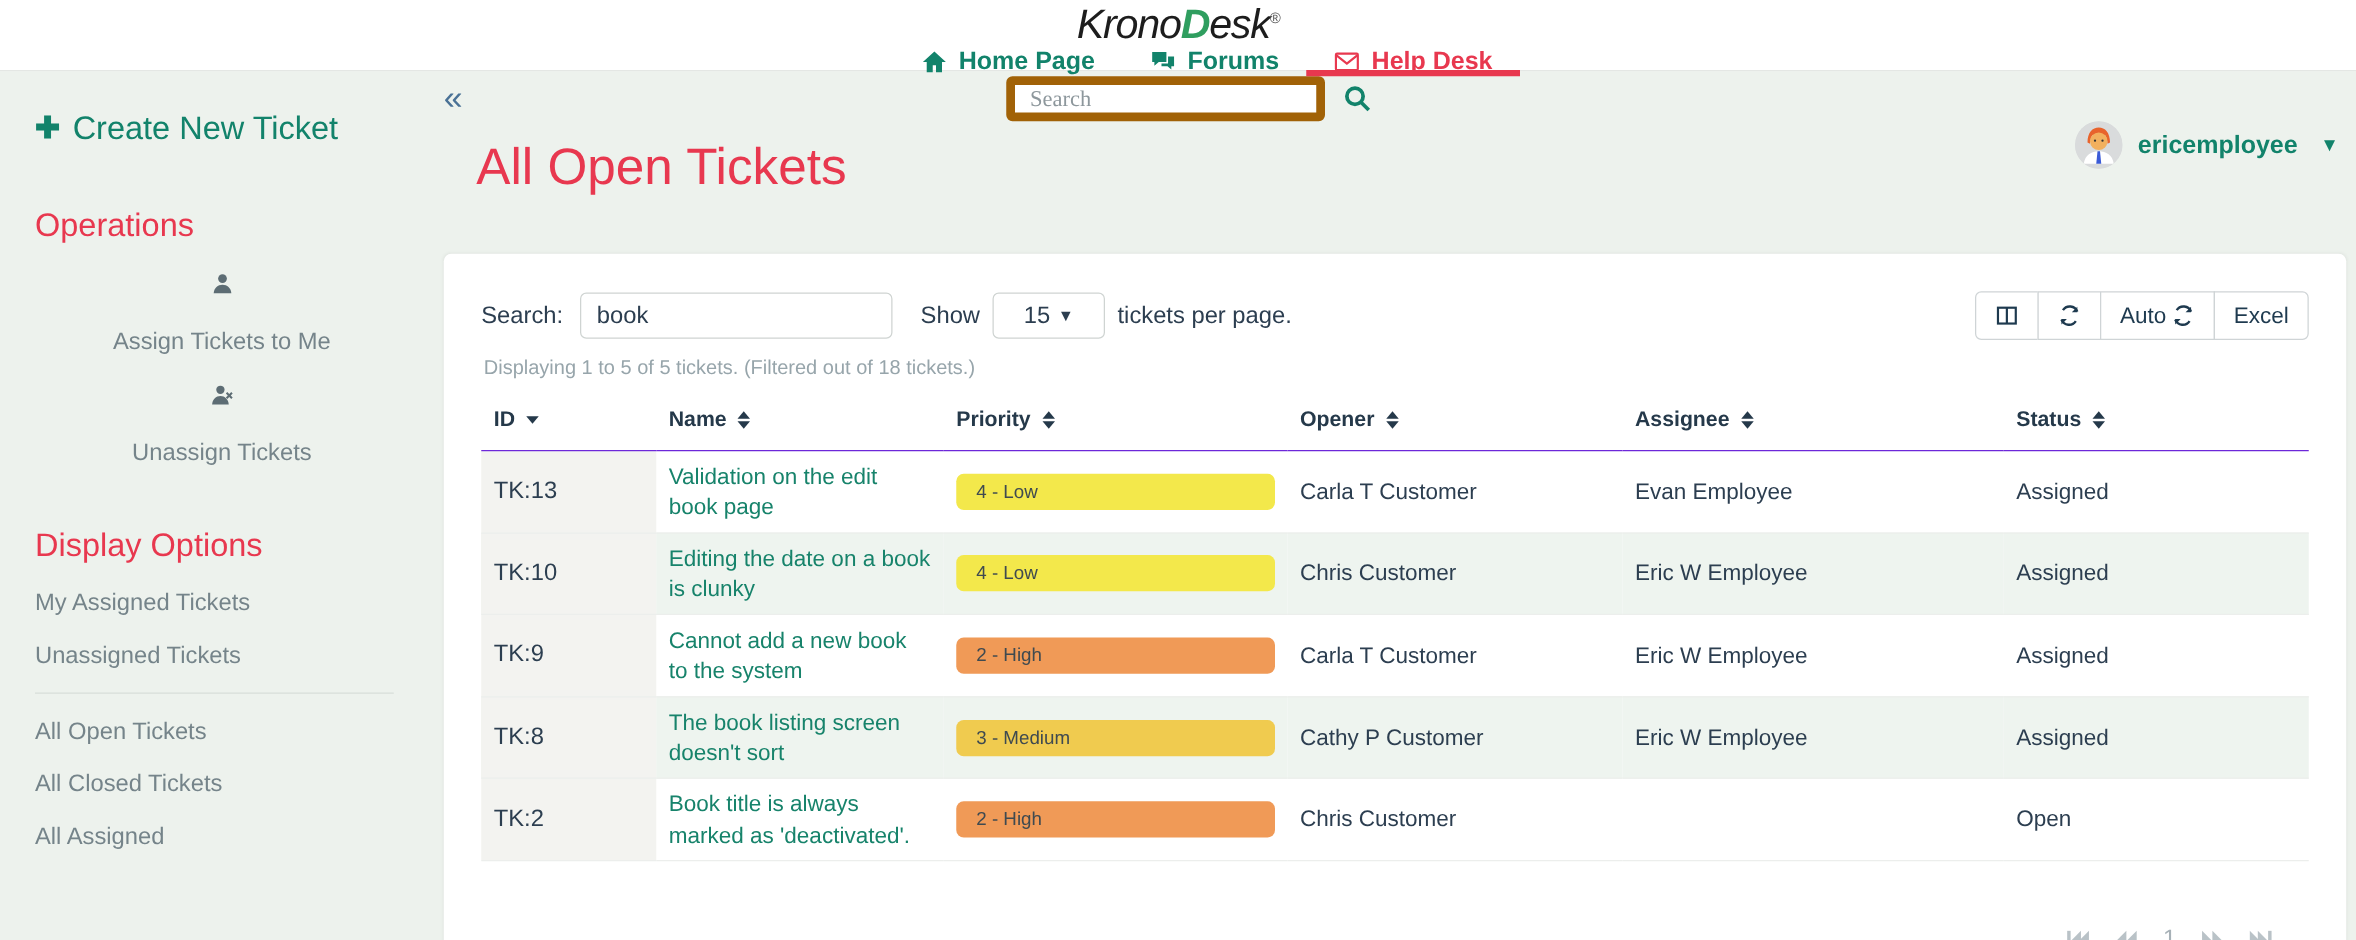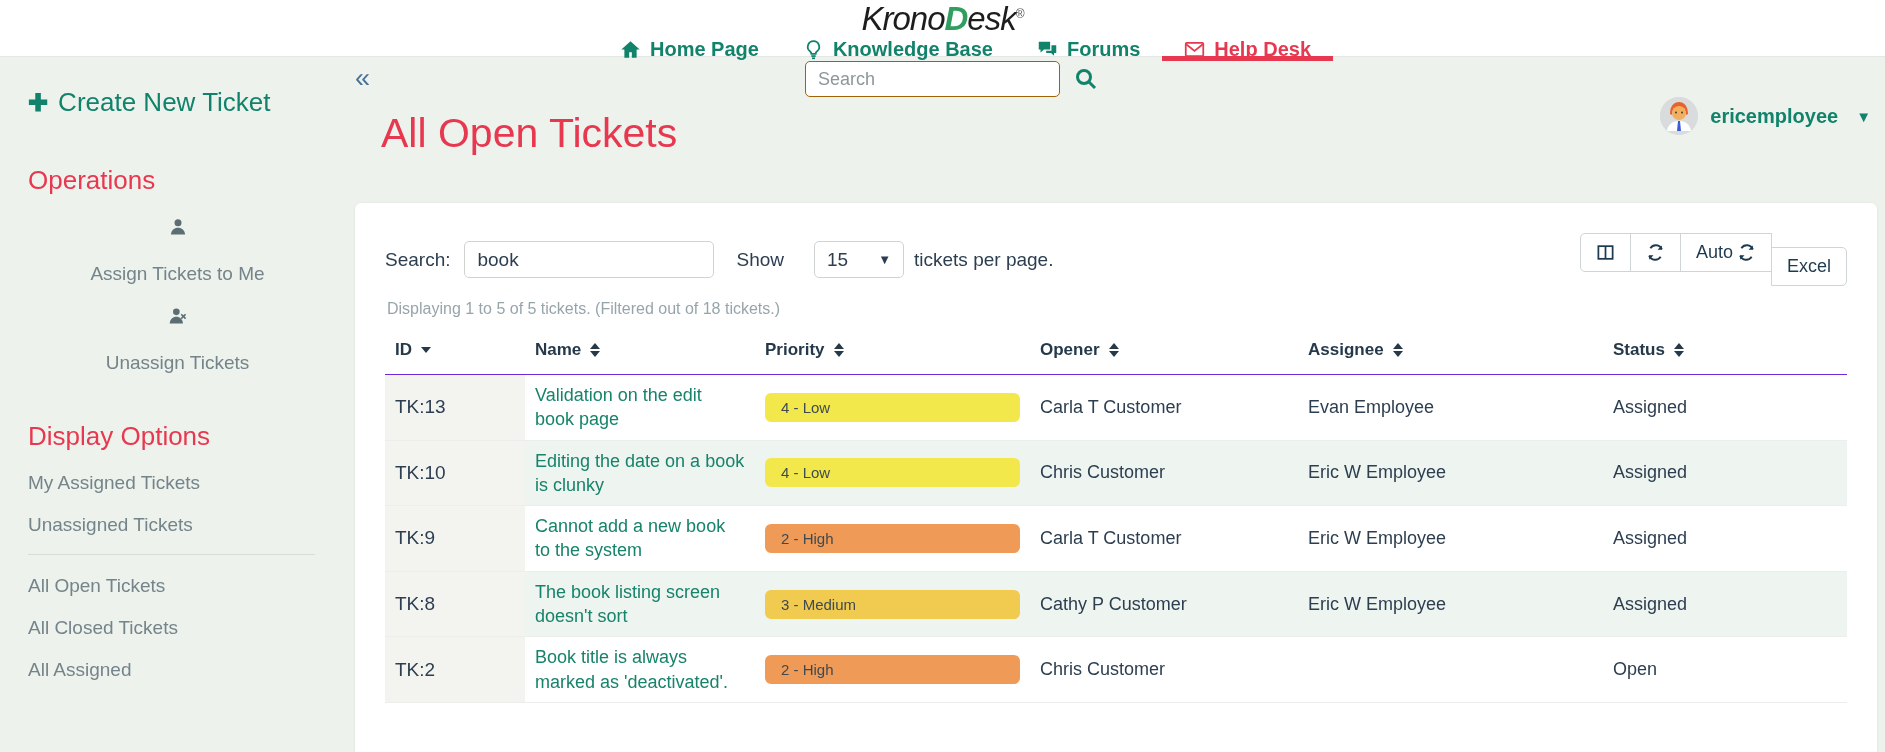--- a/index.html
+++ b/index.html
@@ -19,22 +19,22 @@
     display:flex; align-items:center; gap:9px; padding:0 22px; height:100%;
     color:#12836b; font-weight:bold; font-size:20px; cursor:pointer; position:relative;
   }
   .topnav-item svg { width:21px; height:21px; }
   .topnav-item.active { color:#e8384f; }
   .topnav-item.active::after {
     content:""; position:absolute; left:0; right:0; bottom:0; height:5px; background:#e8384f;
   }
   .top-search { display:flex; align-items:center; margin-left:18px; gap:14px; }
   .top-search input {
-    width:255px; height:36px; border:1px solid #a16207; border-radius:5px;
-    padding:0 12px; font-size:18px; color:#555; font-family:Liberation Sans, sans-serif; outline:none;
+    width:255px; height:36px; border:7px solid #a16207; border-radius:5px;
+    padding:0 12px; font-size:18px; color:#555; font-family:Liberation Serif, serif; outline:none;
   }
   .top-search input::placeholder { color:#8d979c; }
   .userbox { margin-left:auto; display:flex; align-items:center; gap:12px; cursor:pointer; }
   .avatar { width:38px; height:38px; border-radius:50%; overflow:hidden; background:#d9dbdc; }
   .username { color:#12836b; font-weight:bold; font-size:20px; }
   .user-caret { color:#12836b; font-size:15px; margin-left:6px; }
 
   
   .page { display:flex; height:695px; }
   .sidebar { width:337px; flex:0 0 337px; padding:30px 10px 0 28px; }
@@ -61,33 +61,33 @@
   }
   .controls { display:flex; align-items:center; }
   .ctl-label { font-size:19px; color:#2c3e50; }
   .ctl-search-input {
     width:250px; height:37px; border:1px solid #cfd4d2; border-radius:5px;
     margin-left:14px; padding:0 12px; font-size:19px; color:#2c3e50; font-family:inherit; outline:none;
   }
   .show-group { display:flex; align-items:center; margin-left:22px; gap:10px; }
   .select-box {
     width:90px; height:37px; border:1px solid #cfd4d2; border-radius:5px; background:#fff;
-    display:flex; align-items:center; justify-content:space-between; padding:0 12px; cursor:pointer;margin-left:20px;
+    display:flex; align-items:center; justify-content:space-between; padding:0 24px; cursor:pointer;
   }
   .select-box .sel-val { font-size:19px; color:#2c3e50; }
   .select-box .sel-caret { font-size:13px; color:#2c3e50; }
 
   .btn-group { margin-left:auto; display:flex; }
   .tool-btn {
     height:39px; background:#fff; border:1px solid #cfd4d6; margin-left:-1px;
     display:flex; align-items:center; justify-content:center; gap:4px;
     padding:0 15px; font-size:18px; color:#1e3a4f; cursor:pointer; font-family:inherit;
   }
   .tool-btn:first-child { border-radius:5px 0 0 5px; margin-left:0; }
-  .tool-btn:last-child { border-radius:0 5px 5px 0;margin-top:14px; }
+  .tool-btn:last-child { border-radius:0 5px 5px 0; }
   .tool-btn svg { width:19px; height:19px; }
 
   .summary { color:#97a5ab; font-size:16px; margin:14px 0 10px 2px; }
 
   
   table.tickets { width:100%; border-collapse:collapse; margin-top:4px; }
   table.tickets th {
     text-align:left; font-size:17px; color:#25394a; padding:12px 10px 14px 10px;
     border-bottom:1px solid #6d28d9; white-space:nowrap;
   }
@@ -122,28 +122,20 @@
   <div class="logo">
     <span>Krono</span><span class="d-green">D</span><span>esk</span><sup>®</sup>
   </div>
 
   <nav class="topnav">
     <div class="topnav-item">
       <svg viewBox="0 0 24 24" fill="#12836b">
           <path d="M12 2.5 1.5 12H5v9.5h5.5v-6.5h3v6.5H19V12h3.5z"></path>
         </svg>
       <span>Home Page</span>
-    </div>
-    <div class="topnav-item">
-      <svg viewBox="0 0 24 24" fill="none" stroke="#12836b" stroke-width="2">
-          <path d="M12 2.5a6.5 6.5 0 0 0-3.8 11.8c.8.6 1.3 1.6 1.3 2.7h5c0-1.1.5-2.1 1.3-2.7A6.5 6.5 0 0 0 12 2.5z"></path>
-          <line x1="9.5" y1="19.5" x2="14.5" y2="19.5"></line>
-          <line x1="10.3" y1="22" x2="13.7" y2="22"></line>
-        </svg>
-      <span>Knowledge Base</span>
     </div>
     <div class="topnav-item">
       <svg viewBox="0 0 24 24" fill="#12836b">
           <path d="M2 3h13v9H8l-4 3.5V12H2z"></path>
           <path d="M16.5 7H22v9h-2.5v3L16 16h-5.5v-2.5h6z"></path>
         </svg>
       <span>Forums</span>
     </div>
     <div class="topnav-item active">
       <svg viewBox="0 0 24 24" fill="none" stroke="#e8384f" stroke-width="2">

